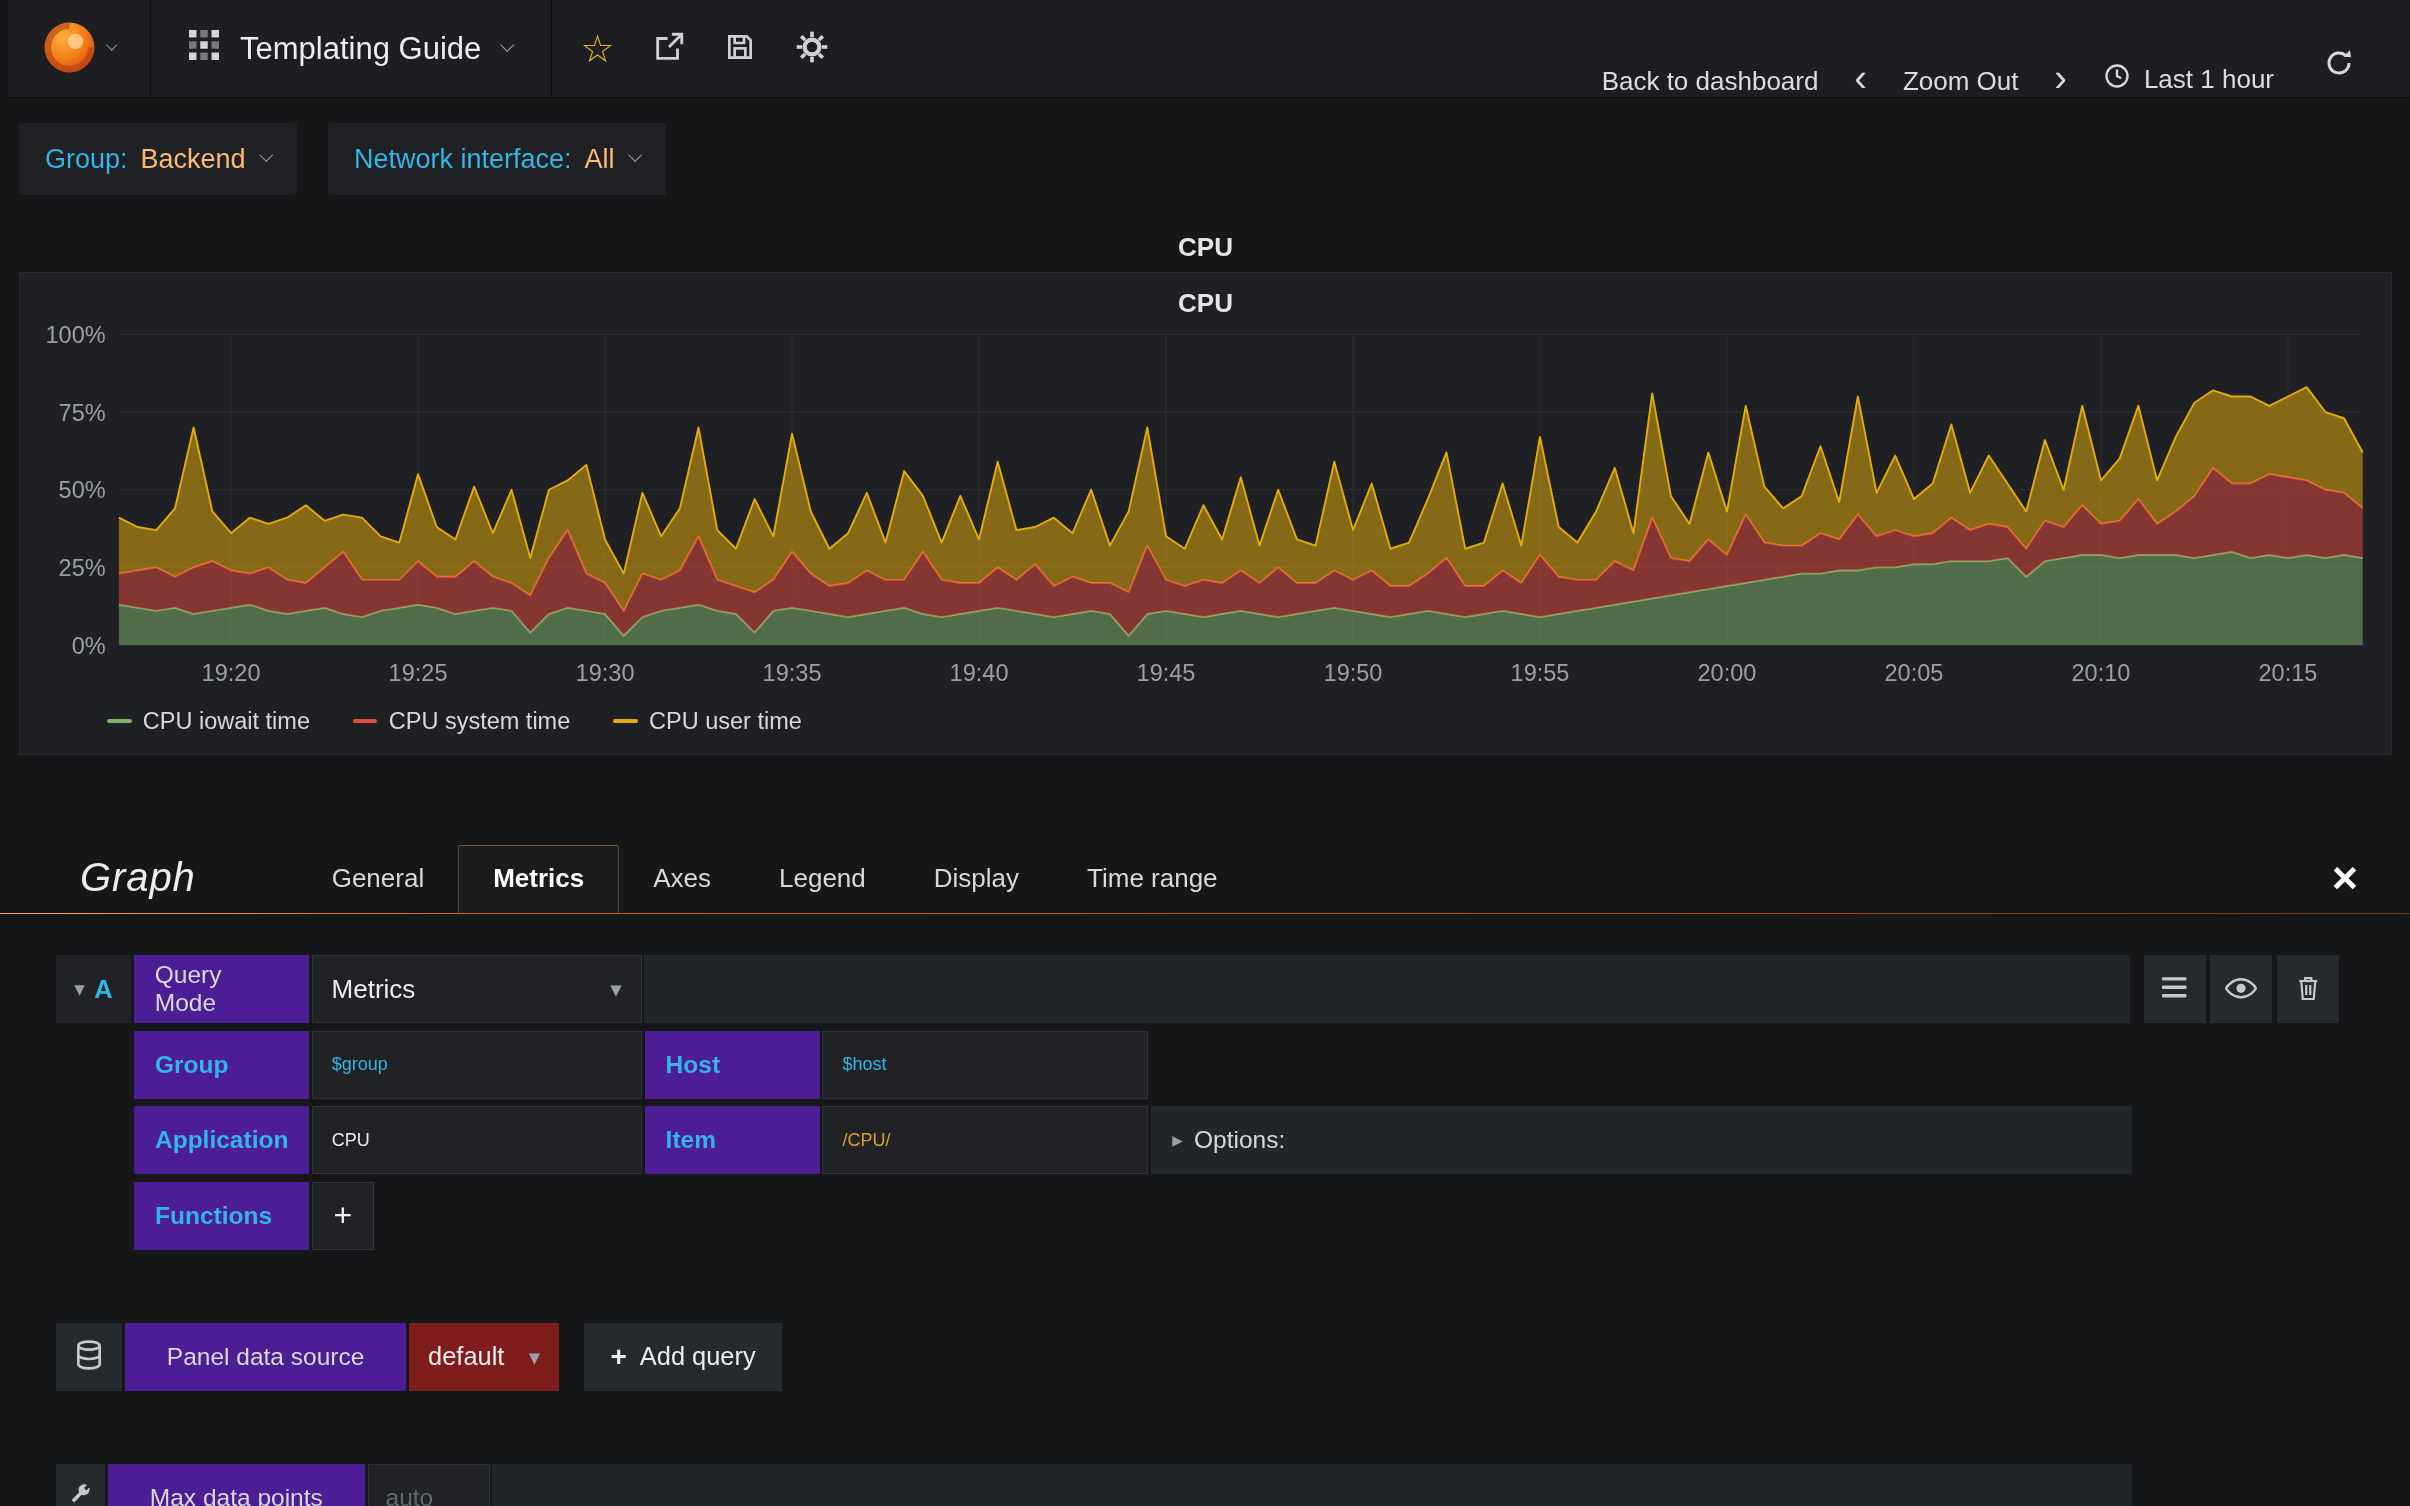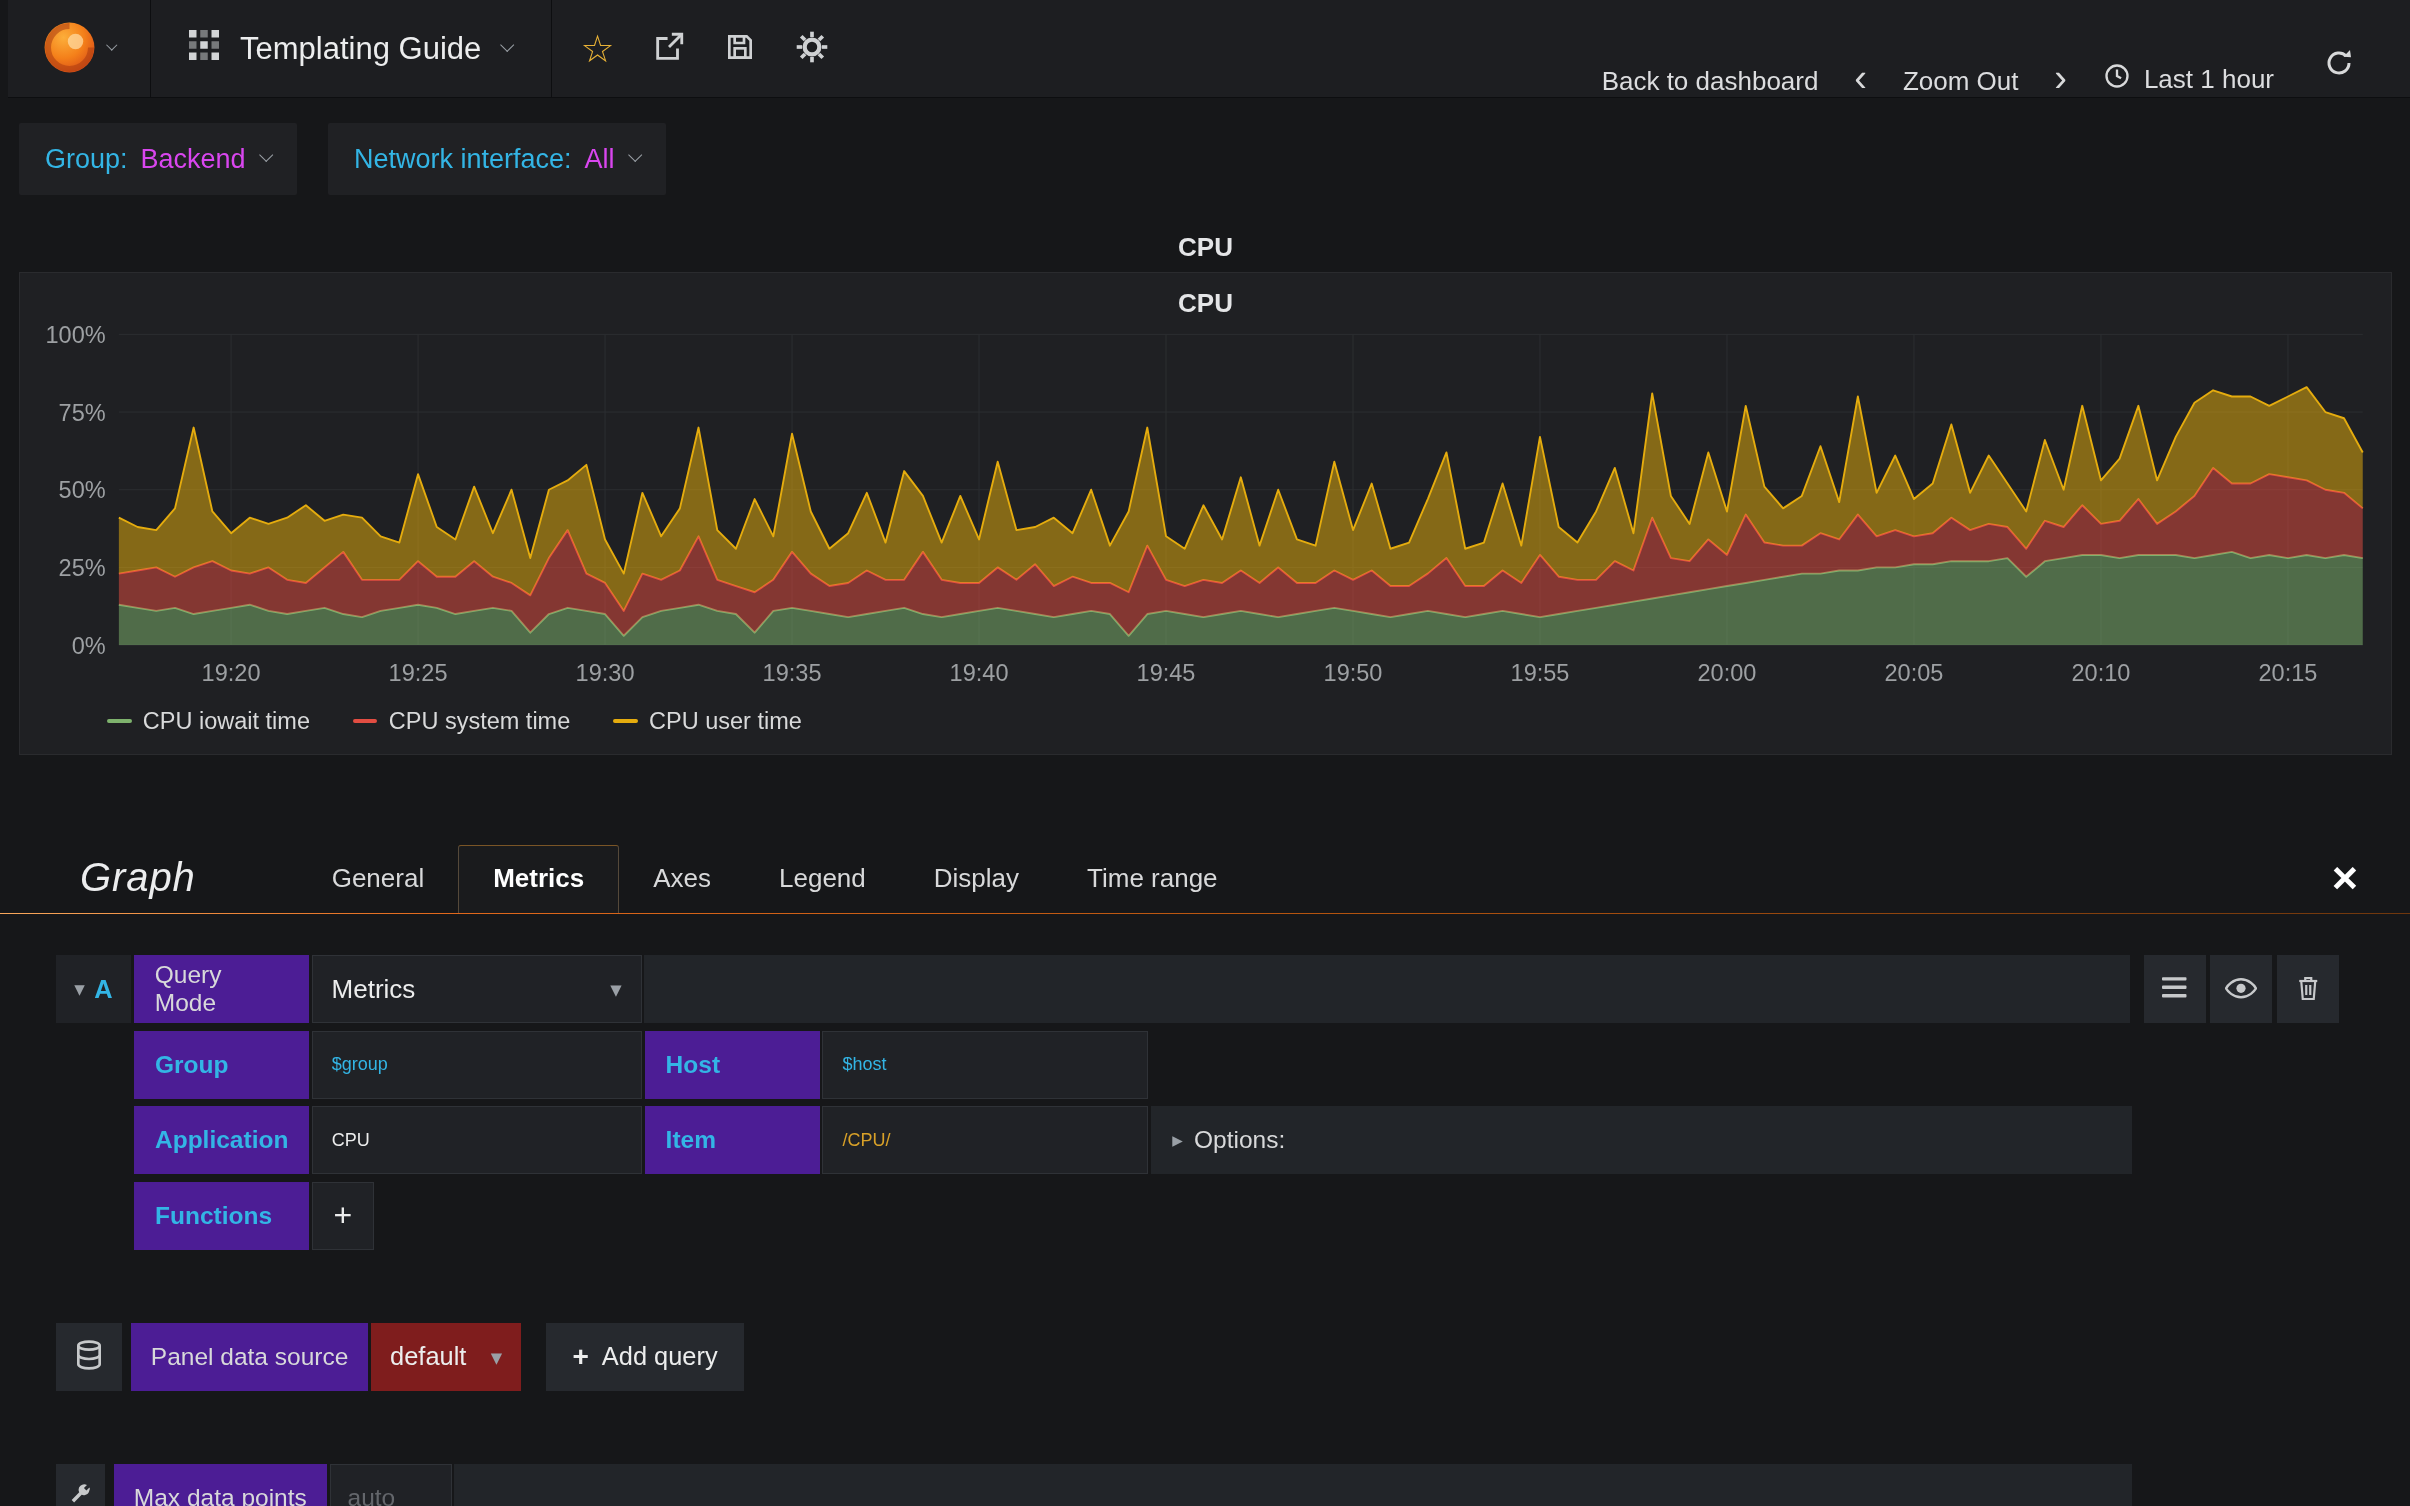--- a/index.html
+++ b/index.html
@@ -17,21 +17,21 @@
   .nav-chevron{font-size:38px;line-height:1;color:#d8d9da;cursor:pointer;padding:0 1.9px;}
   .time-picker{display:flex;align-items:center;gap:13px;cursor:pointer;}
   .nav-text-btn{cursor:pointer;}
   .chev{display:inline-block;width:10.4px;height:10.4px;border-right:1.9px solid #9aa0a6;border-bottom:1.9px solid #9aa0a6;transform:rotate(45deg);margin-top:-7.5px;}
   .chev.sm{width:7.5px;height:7.5px;}
 
   
   .variables-row{padding:25.4px 19px 23.5px;display:flex;gap:31px;}
   .variable-pill{display:inline-flex;align-items:center;background:#202124;height:72px;padding:0 26px;font-size:27px;border-radius:1.9px;cursor:pointer;}
   .var-label{color:#33b5e5;}
-  .var-value{color:#d946ef;margin-left:13px;}
+  .var-value{color:#fdba74;margin-left:13px;}
   .variable-pill .chev{margin-left:15px;}
 
   
   .panel-header{text-align:center;font-size:26px;font-weight:700;color:#e4e5e7;padding:13px 0 9.4px;cursor:pointer;}
   .panel{margin:0 19px;background:#1f2023;border:0.9px solid #2a2b2e;}
   .chart-title{text-align:center;font-size:26px;font-weight:700;color:#e4e5e7;padding:15px 0 1.9px;}
   .chart{height:377px;width:100%;}
   .chart svg{display:block}
   .legend{display:flex;align-items:center;gap:43px;padding:9.4px 0 19px 87px;font-size:23.5px;color:#d8d9da;}
   .legend-item{display:flex;align-items:center;cursor:pointer;}
@@ -46,21 +46,21 @@
   .close-btn{margin-left:auto;margin-right:53px;font-size:45px;font-weight:700;color:#ffffff;line-height:1;padding-bottom:13px;cursor:pointer;}
   .editor-accent{height:1.9px;background:linear-gradient(90deg,#f9a85c 0%,#e2691c 18%,#b4540f 55%,#6f370d 100%);}
 
   .query-area{margin:41px 72px 0 56px;}
   .qrow{display:flex;gap:2.8px;margin-bottom:7.5px;height:68px;}
   .qrow.indent{margin-left:78px;}
   .cell{display:flex;align-items:center;background:#4c1d95;height:68px;}
   .cell.collapse{width:75px;justify-content:center;gap:9.4px;background:#202226;cursor:pointer;}
   .ref-letter{color:#33b5e5;font-weight:700;font-size:25.4px;}
   .lbl{width:175px;padding:0 21px;font-size:24.5px;color:#d8d9da;}
-  .lbl.auto{width:auto;padding:0 20px;margin-left:6px;}
+  .lbl.auto{width:auto;padding:0 42px;}
   .lbl.cyan{color:#33b5e5;font-weight:700;}
   .cell.select{width:330px;background:#202226;border:0.9px solid #2f3237;padding:0 19px;justify-content:space-between;font-size:26px;color:#eceded;cursor:pointer;}
   .cell.select.small{width:150px;background:#7f1d1d;border:none;font-size:25.4px;}
   .sel-caret{font-family:"DejaVu Sans",sans-serif;color:#9aa0a6;font-size:22.6px;}
   .cell.input{width:330px;background:#202226;border:0.9px solid #2f3237;padding:0 19px;font-size:18px;cursor:text;}
   .cell.input.w2{width:326px;}
   .cell.input.small{width:122px;padding:0 17px;font-size:24.5px;}
   .val-cyan{color:#33b5e5;}
   .val-white{color:#eceded;}
   .val-orange{color:#d8a128;}

